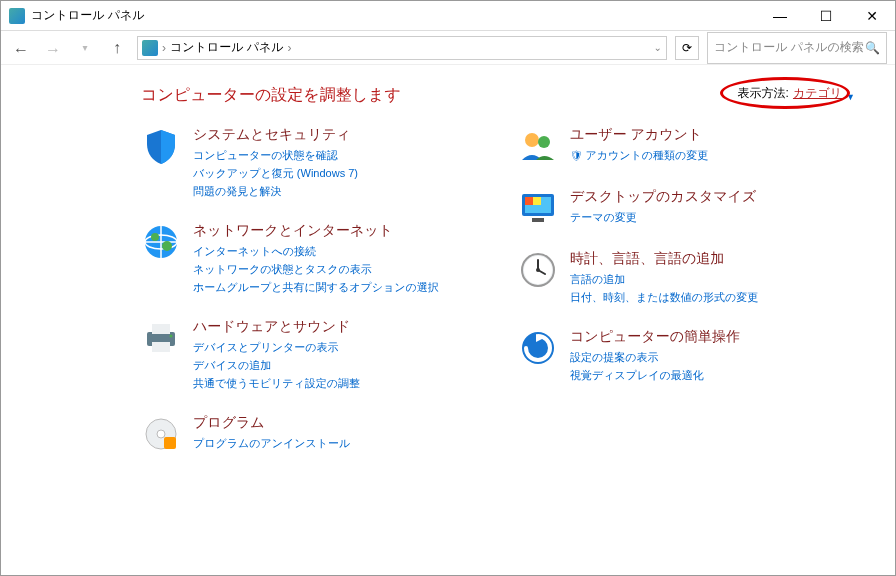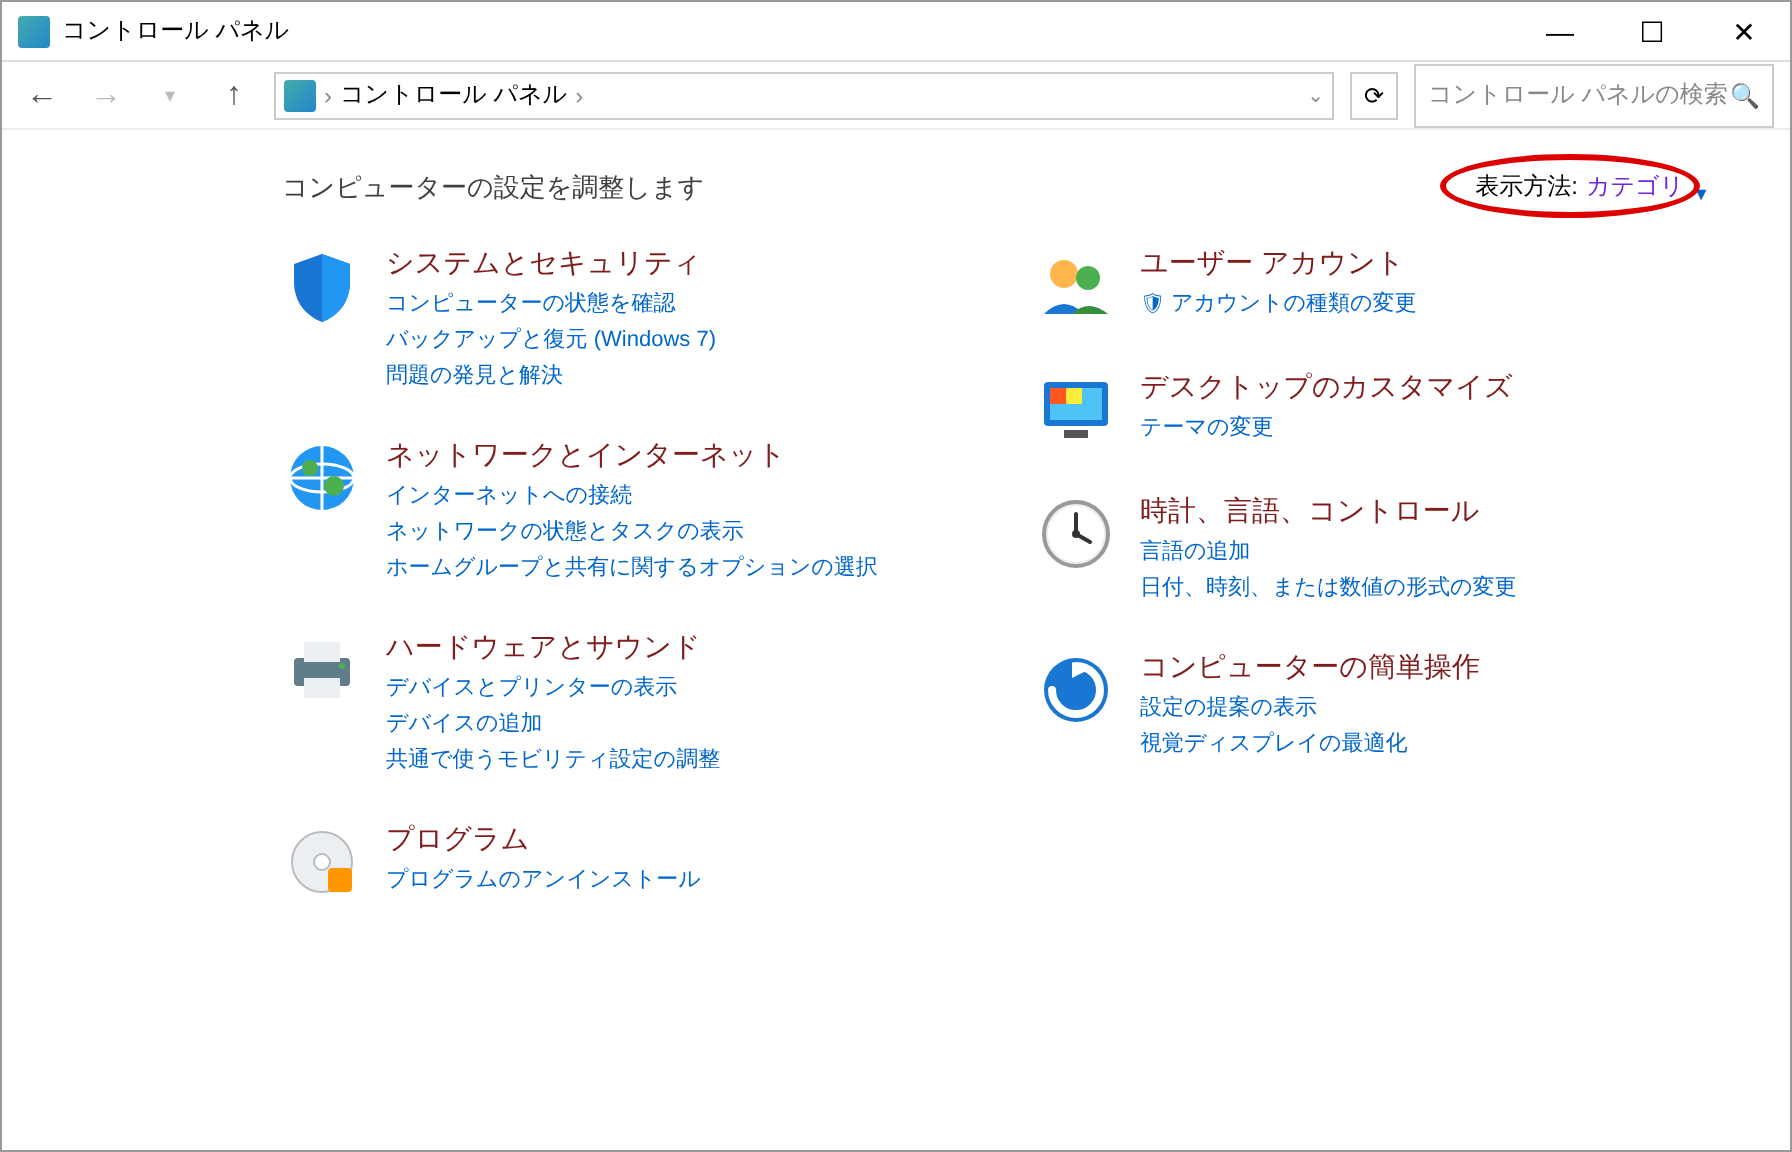--- a/index.html
+++ b/index.html
@@ -12,23 +12,23 @@
 .addrbar { display: flex; align-items: center; height: 34px; padding: 0 8px; gap: 8px; border-bottom: 1px solid #eee; }
 .nav-btn { width: 24px; height: 24px; display: flex; align-items: center; justify-content: center; color: #555; font-size: 16px; }
 .nav-btn.disabled { color: #bbb; }
 .crumb-box { display: flex; align-items: center; flex: 1; height: 24px; border: 1px solid #ccc; padding: 0 4px; gap: 4px; font-size: 12px; }
 .crumb-icon { width: 16px; height: 16px; background: linear-gradient(135deg,#4aa,#28c); border-radius: 2px; }
 .crumb-sep { color: #888; }
 .refresh { width: 24px; height: 24px; display: flex; align-items: center; justify-content: center; border: 1px solid #ccc; }
 .search { width: 180px; height: 32px; border: 1px solid #ccc; display: flex; align-items: center; padding: 0 6px; color: #888; justify-content: space-between; }
 .content { padding: 20px 40px 20px 140px; }
 .header-row { display: flex; justify-content: space-between; align-items: flex-start; margin-bottom: 20px; }
-.header-title { color: #404040; font-size: 13px; }
+.header-title { color: #b91c1c; font-size: 16px; }
 .view-by { font-size: 12px; display: flex; align-items: flex-end; gap: 4px; position: relative; }
-.view-link { color: #6d28d9; }
+.view-link { color: #b91c1c; text-decoration: underline; }
 .dropdown-arrow { color: #0066cc; font-size: 9px; }
 .highlight-circle { position: absolute; border: 3px solid #d00; border-radius: 50%; width: 130px; height: 32px; left: -18px; top: -8px; pointer-events: none; }
 .columns { display: flex; gap: 40px; }
 .col { flex: 1; }
 .cat { display: flex; gap: 12px; margin-bottom: 22px; }
 .cat-icon { width: 40px; height: 40px; flex-shrink: 0; display: flex; align-items: center; justify-content: center; }
 .cat-body { flex: 1; }
 .cat-title { color: #7f1d1d; font-size: 14px; margin-bottom: 2px; }
 .cat-link { color: #0066cc; font-size: 11px; line-height: 18px; display: block; }
 svg { width: 40px; height: 40px; }
@@ -173,21 +173,21 @@
         <div class="cat">
           <div class="cat-icon">
             <svg viewBox="0 0 40 40">
               <circle cx="20" cy="20" r="16" fill="#eceff1" stroke="#999" stroke-width="2"></circle>
               <circle cx="20" cy="20" r="14" fill="#fff"></circle>
               <path d="M20 20 L20 10 M20 20 L27 24" stroke="#333" stroke-width="2" stroke-linecap="round"></path>
               <circle cx="20" cy="20" r="2" fill="#333"></circle>
             </svg>
           </div>
           <div class="cat-body">
-            <div class="cat-title">時計、言語、コントロール</div>
+            <div class="cat-title">時計、言語、言語の追加</div>
             <a class="cat-link">言語の追加</a>
             <a class="cat-link">日付、時刻、または数値の形式の変更</a>
           </div>
         </div>
         <div class="cat">
           <div class="cat-icon">
             <svg viewBox="0 0 40 40">
               <circle cx="20" cy="20" r="16" fill="#1976d2"></circle>
               <path d="M20 8 A12 12 0 1 1 8 20" fill="none" stroke="#fff" stroke-width="4" stroke-linecap="round"></path>
               <path d="M18 6 L26 10 L18 14 Z" fill="#fff"></path>

